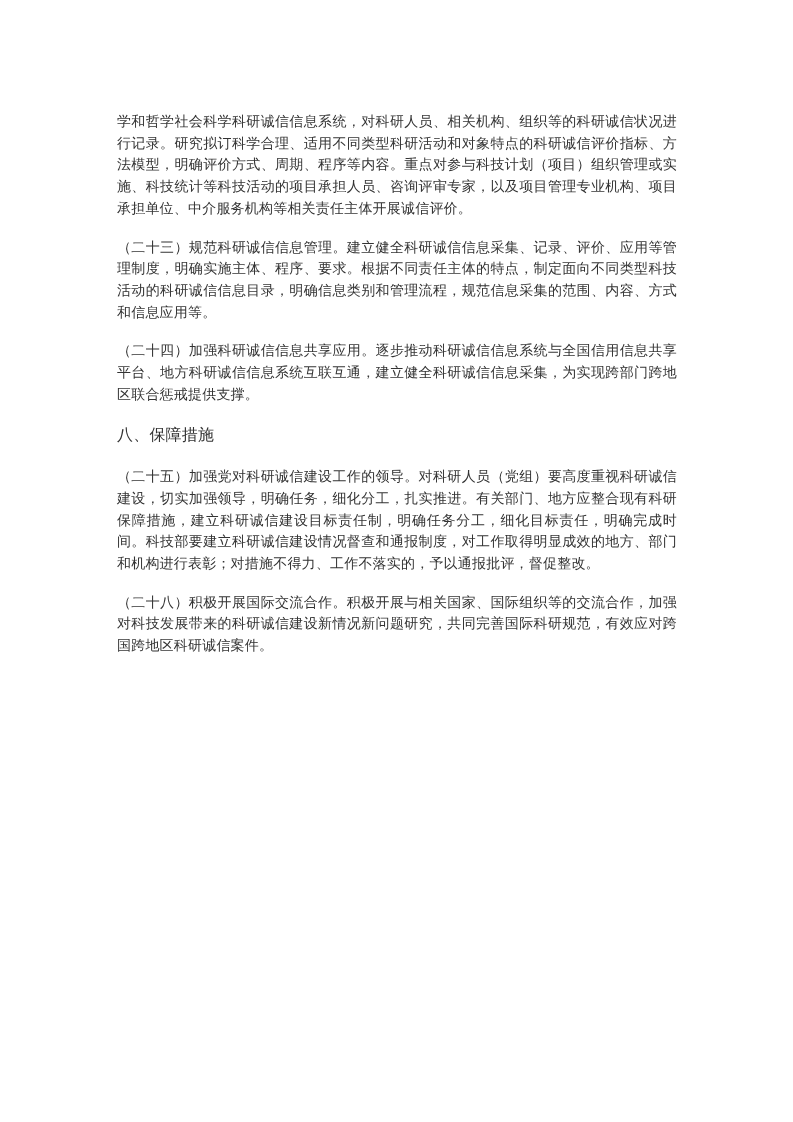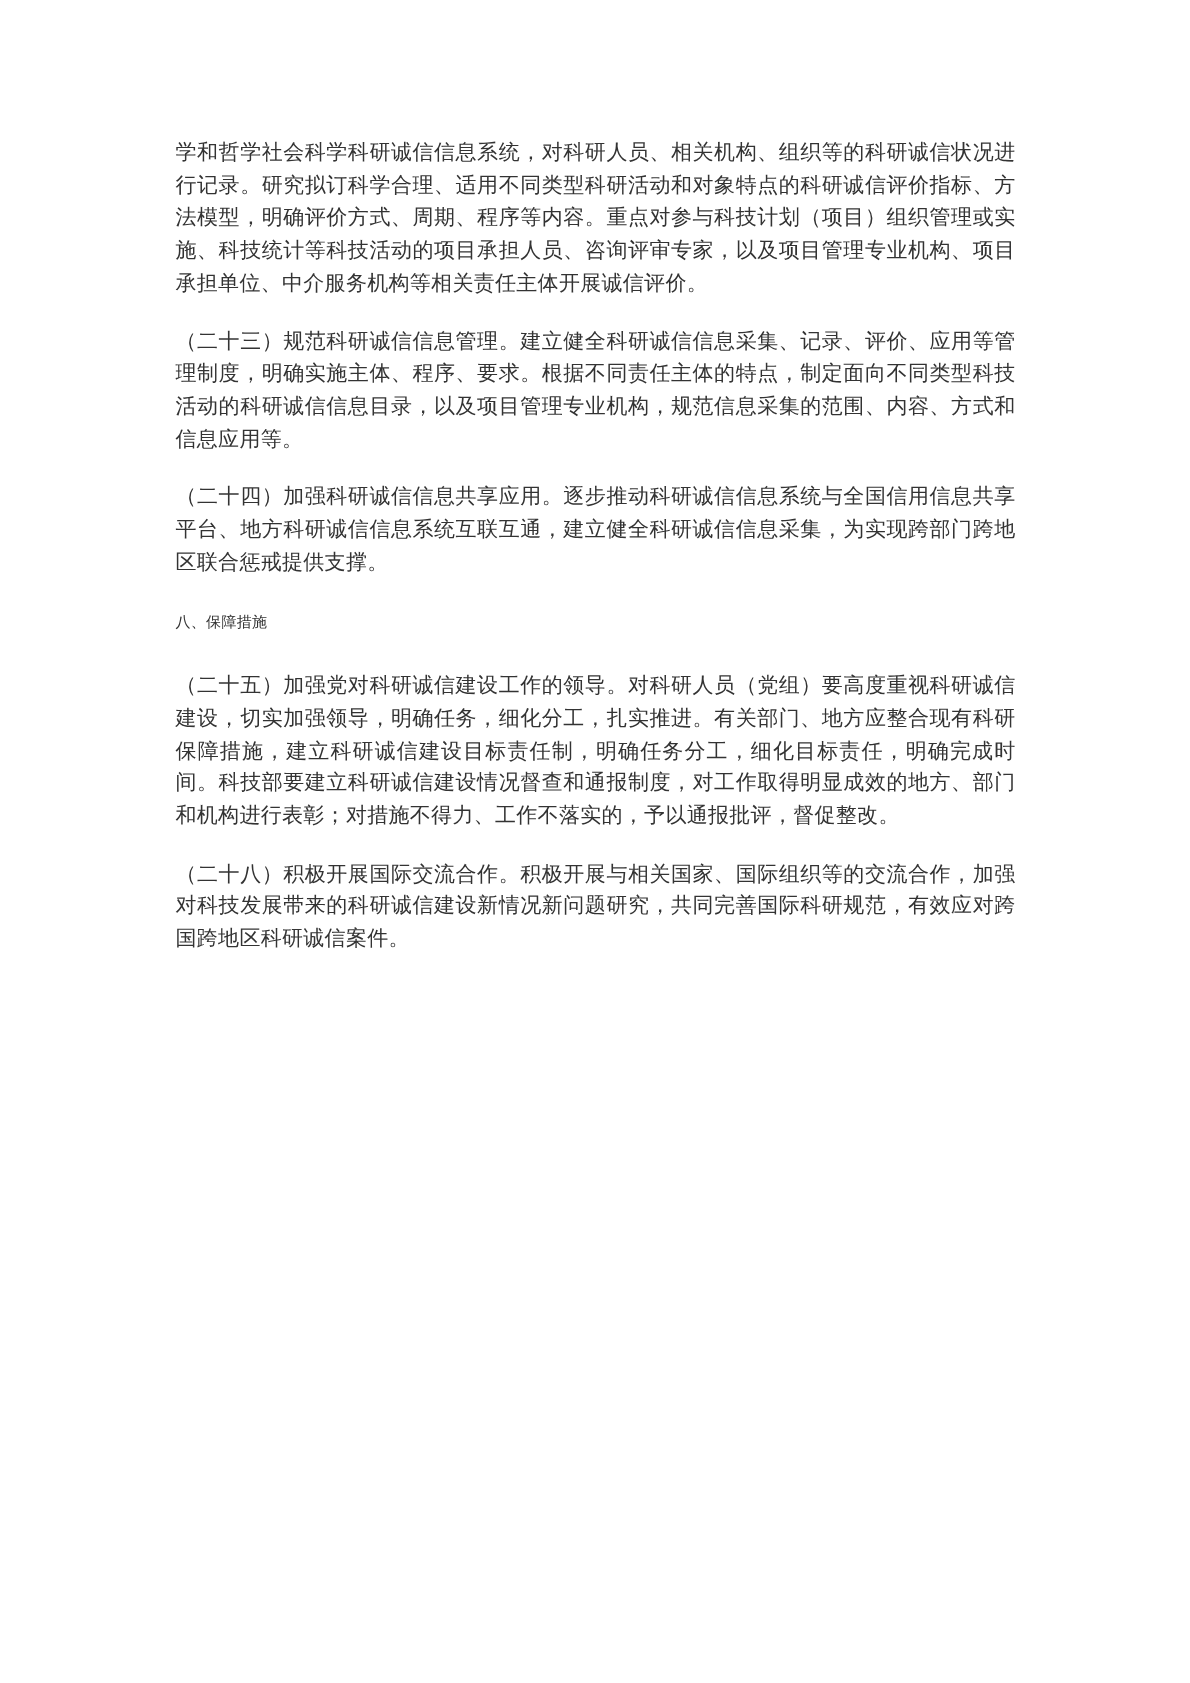--- a/index.html
+++ b/index.html
@@ -7,50 +7,51 @@
     padding: 0;
     background: #ffffff;
     font-family: "DejaVu Serif", "Liberation Serif", serif;
   }
   .viewport {
     position: relative;
     width: 793px;
     height: 882px;
     background: #ffffff;
     overflow: hidden;
+    margin-top: 19px;
   }
   .content {
     position: absolute;
     left: 117px;
     top: 92px;
     width: 560px;
     color: #333333;
   }
   .para {
     margin: 0 0 17px 0;
     font-size: 14px;
     line-height: 21.7px;
     text-align: justify;
     text-justify: inter-ideograph;
     letter-spacing: 0.2px;
     word-break: break-all;
   }
   .heading {
     margin: 19px 0 20px 0;
-    font-size: 10px;
+    font-size: 16px;
     line-height: 21.7px;
     text-align: left;
     letter-spacing: 0.2px;
   }
 </style>
 </head>
 <body>
 
 <div class="viewport">
   <div class="content">
     <p class="para">学和哲学社会科学科研诚信信息系统，对科研人员、相关机构、组织等的科研诚信状况进行记录。研究拟订科学合理、适用不同类型科研活动和对象特点的科研诚信评价指标、方法模型，明确评价方式、周期、程序等内容。重点对参与科技计划（项目）组织管理或实施、科技统计等科技活动的项目承担人员、咨询评审专家，以及项目管理专业机构、项目承担单位、中介服务机构等相关责任主体开展诚信评价。</p>
-    <p class="para">（二十三）规范科研诚信信息管理。建立健全科研诚信信息采集、记录、评价、应用等管理制度，明确实施主体、程序、要求。根据不同责任主体的特点，制定面向不同类型科技活动的科研诚信信息目录，以及项目管理专业机构，规范信息采集的范围、内容、方式和信息应用等。</p>
+    <p class="para">（二十三）规范科研诚信信息管理。建立健全科研诚信信息采集、记录、评价、应用等管理制度，明确实施主体、程序、要求。根据不同责任主体的特点，制定面向不同类型科技活动的科研诚信信息目录，明确信息类别和管理流程，规范信息采集的范围、内容、方式和信息应用等。</p>
     <p class="para">（二十四）加强科研诚信信息共享应用。逐步推动科研诚信信息系统与全国信用信息共享平台、地方科研诚信信息系统互联互通，建立健全科研诚信信息采集，为实现跨部门跨地区联合惩戒提供支撑。</p>
     <p class="heading">八、保障措施</p>
     <p class="para">（二十五）加强党对科研诚信建设工作的领导。对科研人员（党组）要高度重视科研诚信建设，切实加强领导，明确任务，细化分工，扎实推进。有关部门、地方应整合现有科研保障措施，建立科研诚信建设目标责任制，明确任务分工，细化目标责任，明确完成时间。科技部要建立科研诚信建设情况督查和通报制度，对工作取得明显成效的地方、部门和机构进行表彰；对措施不得力、工作不落实的，予以通报批评，督促整改。</p>
     <p class="para">（二十八）积极开展国际交流合作。积极开展与相关国家、国际组织等的交流合作，加强对科技发展带来的科研诚信建设新情况新问题研究，共同完善国际科研规范，有效应对跨国跨地区科研诚信案件。</p>
   </div>
 </div>
 
 </body></html>

